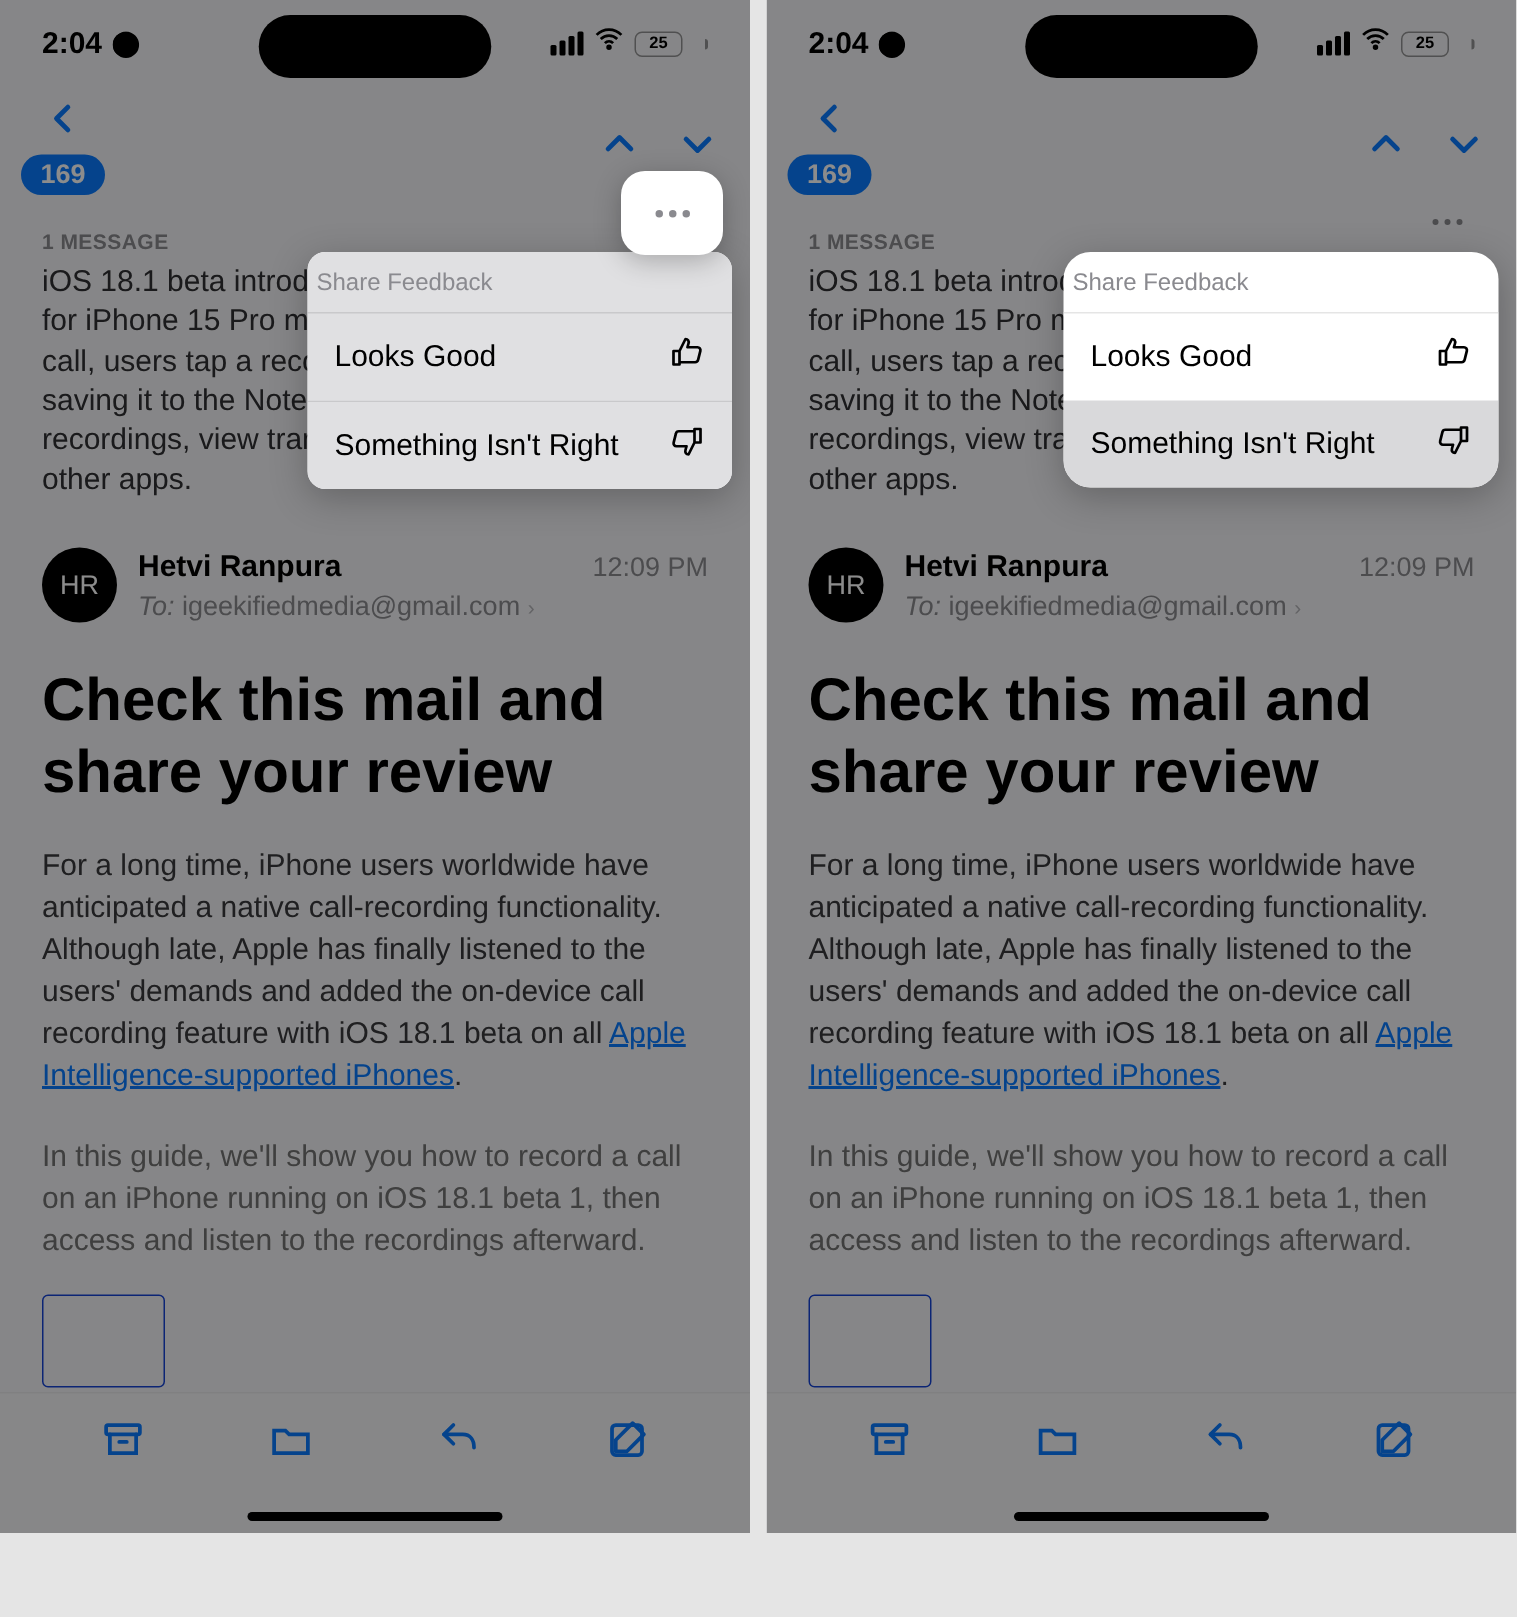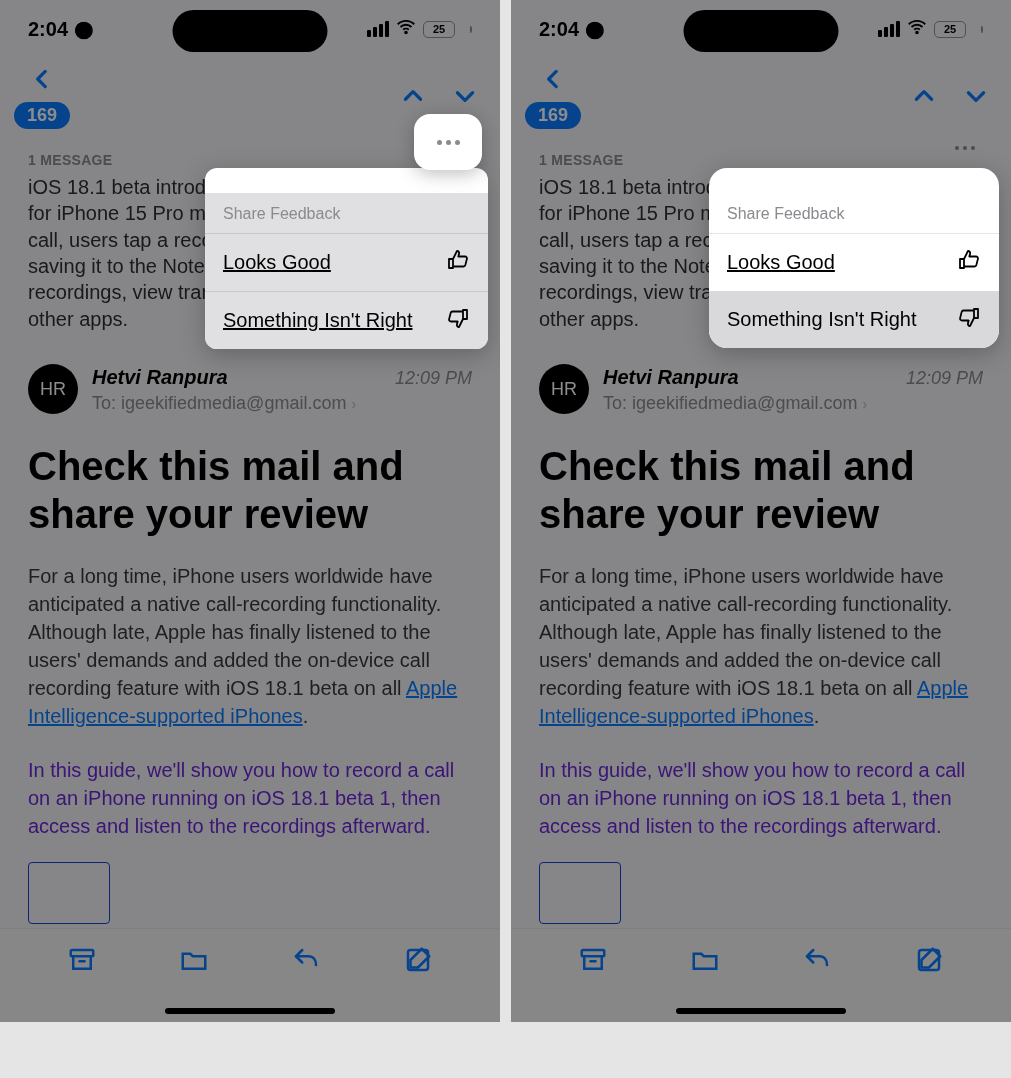--- a/index.html
+++ b/index.html
@@ -93,54 +93,54 @@
   .more-dots span { width:5px; height:5px; border-radius:50%; background:#8a8a8f;}
   .more-button.subtle .more-dots span { width:4px; height:4px;}
 
   .sender-block { display:flex; align-items:flex-start; margin-top:32px; }
   .avatar {
     width:50px; height:50px; border-radius:50%; background:#000000;
     color:#fff; display:flex; align-items:center; justify-content:center;
     font-size:18px; font-weight:500; margin-right:14px; flex:0 0 auto;
   }
   .sender-meta { flex:1; }
-  .sender-top { display:flex; justify-content:space-between; align-items:baseline;font-style:italic;}
+  .sender-top { display:flex; justify-content:space-between; align-items:baseline;}
   .sender-name { font-size:20px; font-weight:600;}
   .sender-time { font-size:18px; color:#8a8a8f;}
   .sender-to { font-size:18px; color:#8a8a8f;}
-  .to-prefix { color:#8a8a8f; }
+  .to-prefix { color:#8a8a8f;font-style:italic; }
   .chev-small { color:#b5b5ba; font-size:14px; }
 
   .subject { font-size:40px; font-weight:700; line-height:1.2; margin-top:26px;}
   .body-p { font-size:20px; color:#3a3a3d; margin-top:24px; line-height:1.4;}
-  .body-p2 { font-size:20px; color:#6d28d9; margin-top:26px; line-height:1.4;}
+  .body-p2 { font-size:20px; color:#737373; margin-top:26px; line-height:1.4;}
   .link { color:#0a7bff; text-decoration:underline;}
   .img-box { width:82px; height:62px; border:1px solid #1644d6; border-radius:4px; margin-top:22px;}
   .prereq-box {
     border:1px solid #1644d6; border-radius:4px; margin-top:22px;
     padding:12px 22px; font-size:16px; font-weight:700;
   }
 
   
   .popover {
     position:absolute; z-index:15;
     background:#fff; border-radius:18px;
     box-shadow:0 6px 24px rgba(0,0,0,0.25);
     overflow:hidden;
     width:290px;
   }
   .popover.left-variant { right:12px; top:168px; width:283px; }
   .popover.right-variant { right:12px; top:168px; width:290px; }
-  .pop-header { font-size:16px; color:#8a8a8f; padding:12px 18px 10px;margin-top:25px; }
+  .pop-header { font-size:16px; color:#8a8a8f; padding:12px 6px 10px; }
   .pop-item {
     display:flex; align-items:center; justify-content:space-between;
     padding:14px 18px;
     font-size:20px; color:#000;
   }
-  .pop-sep-top { border-top:1px solid rgba(0,0,0,0.1);text-decoration:underline; }
+  .pop-sep-top { border-top:1px solid rgba(0,0,0,0.1); }
   .pop-item .icon svg { width:24px; height:24px; }
   .right-variant .notright { background:#e7e7e9; }
   .left-variant .pop-item, .left-variant .pop-header { background:#e0e0e2; }
   .left-variant { border-radius:12px;}
   
   
   .toolbar {
     position:absolute; bottom:0; left:0; right:0;
     height:94px; background:#f6f6f8;
     display:flex; align-items:flex-start; justify-content:space-around;

